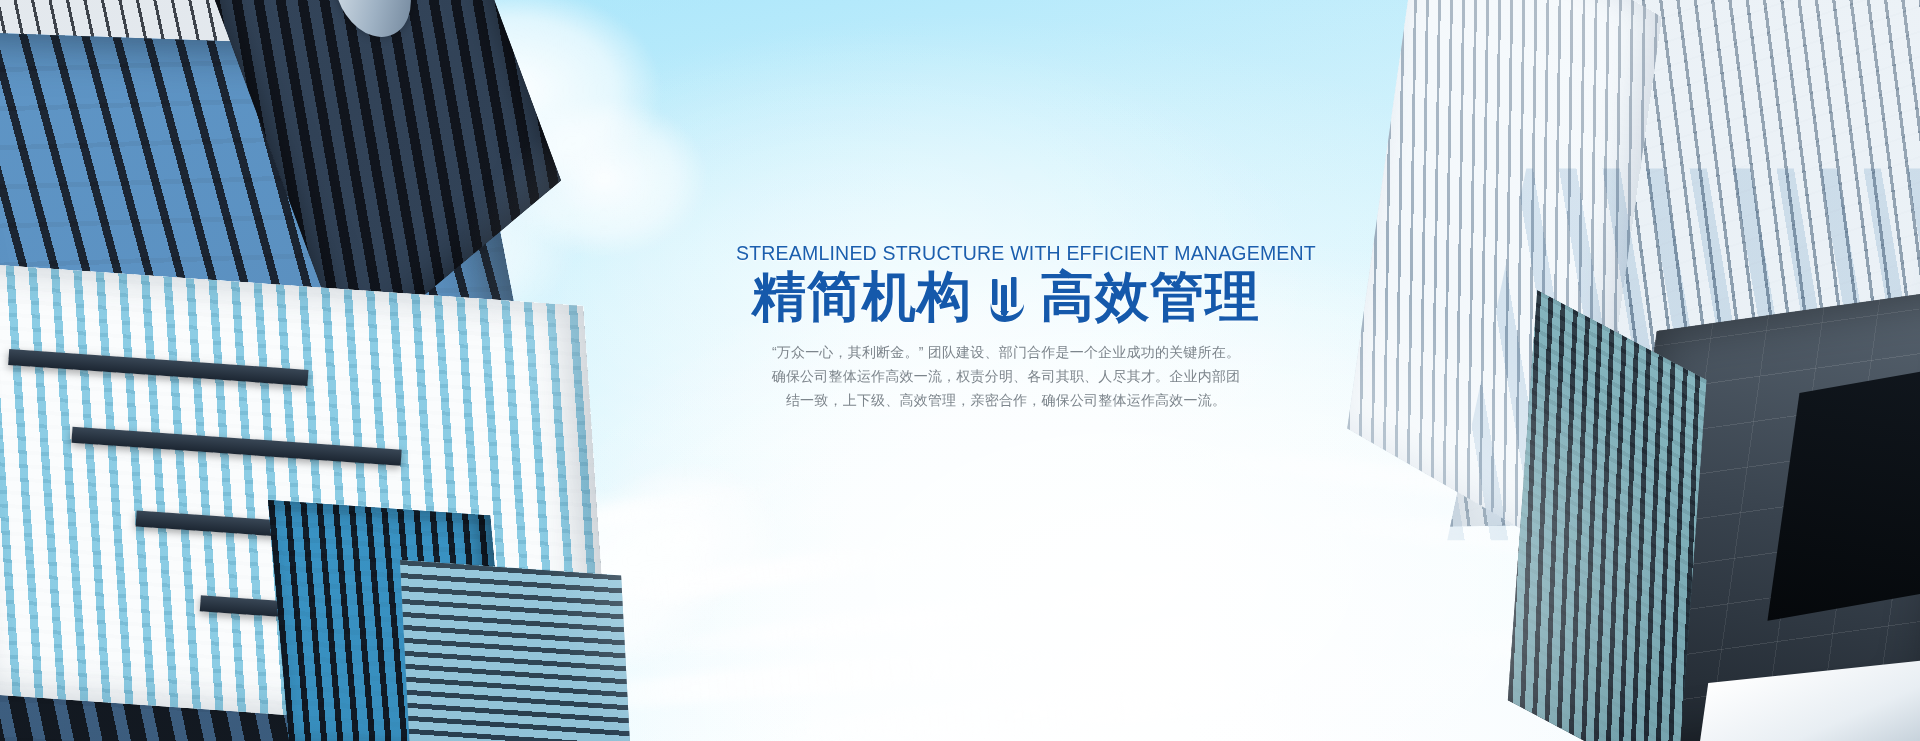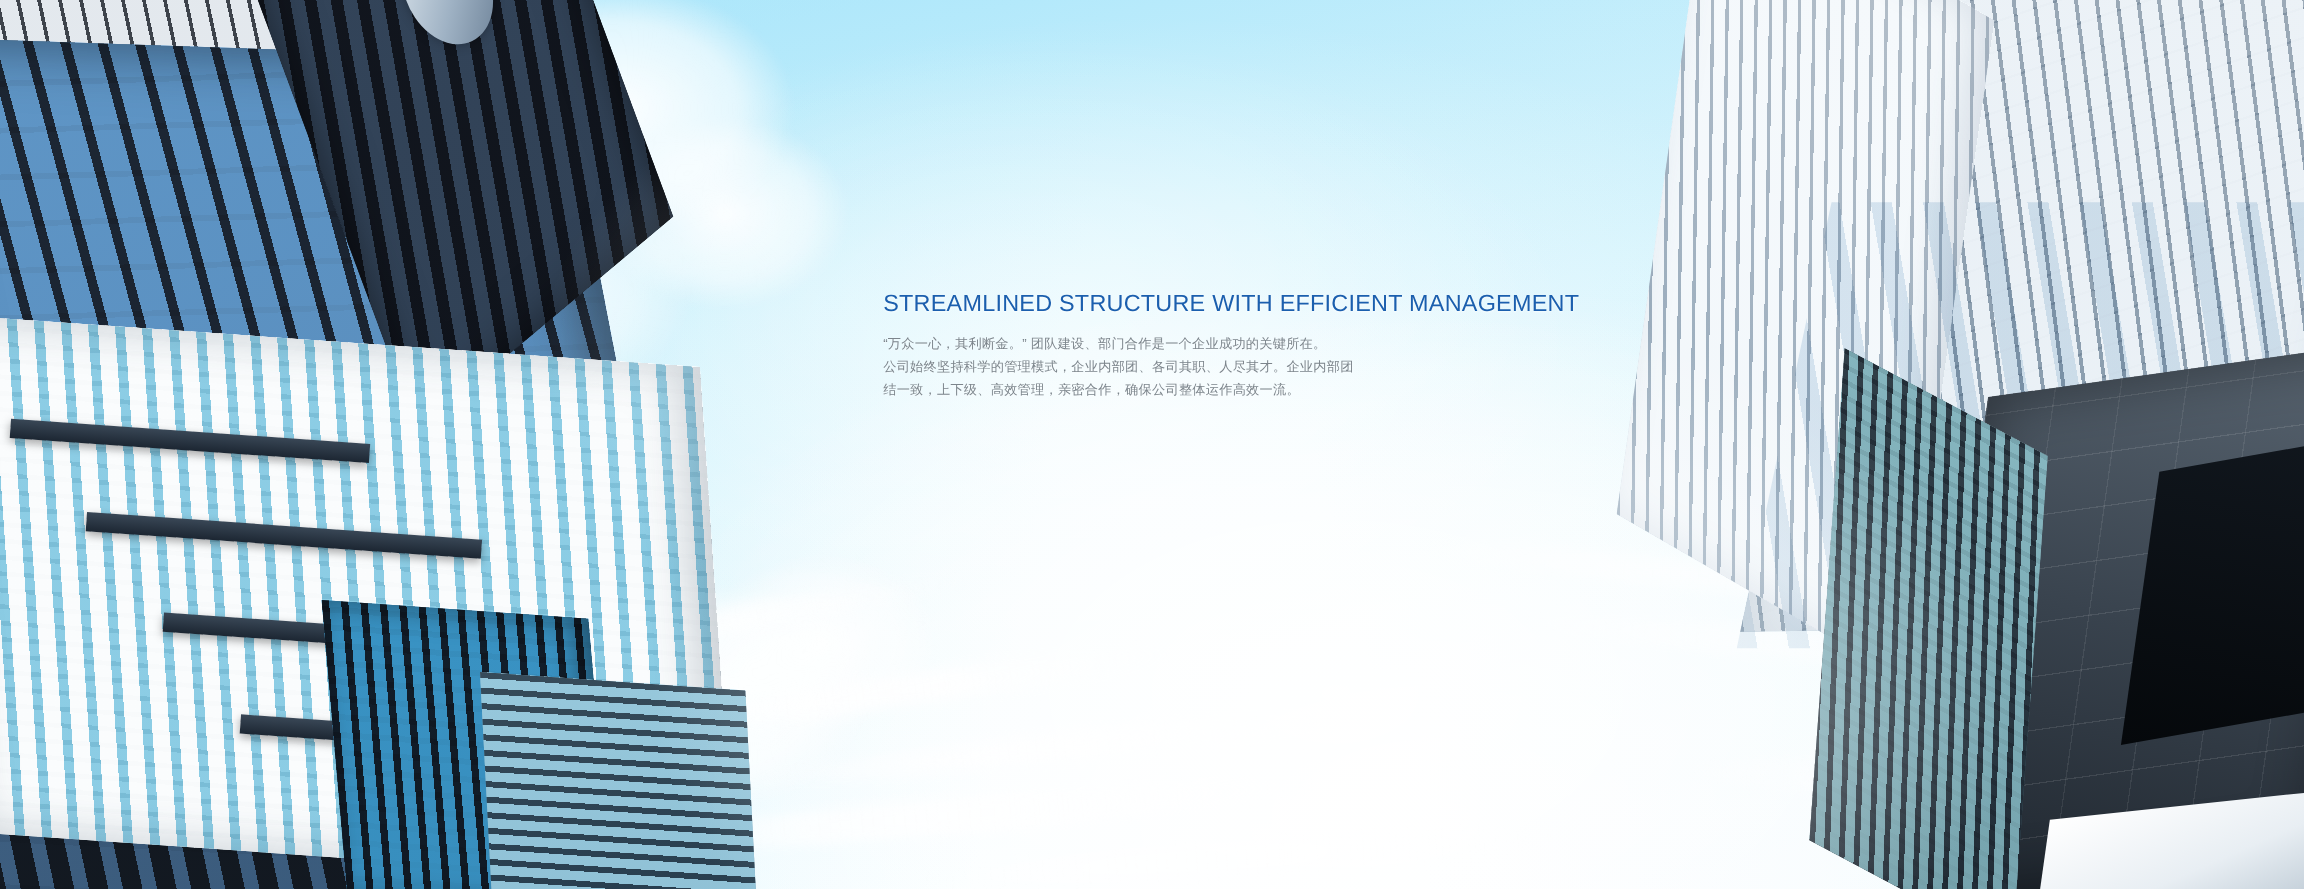--- a/index.html
+++ b/index.html
@@ -289,24 +289,24 @@
   .headline-sep {
     display: inline-block;
     width: 40px;
     height: 46px;
     flex: 0 0 auto;
     position: relative;
     top: 2px;
   }
   .desc {
     margin: 14px 0 0 0;
-    font-size: 11px;
+    font-size: 14px;
     line-height: 1.72;
     color: #7c858c;
-    text-align: left;
+    text-align: center;
     letter-spacing: .2px;
     text-shadow: 0 1px 2px rgba(255,255,255,0.7);
   }
 </style>
 </head>
 <body>
 
 <div id="banner">
 
   <div class="sky-wash"></div>
@@ -368,22 +368,37 @@
     <div class="trd-dark-void"></div>
     <div class="trd-white-sliver"></div>
   </div>
 
   <div class="haze"></div>
 
   <div class="copy">
 
     <div class="eyebrow">STREAMLINED STRUCTURE WITH EFFICIENT MANAGEMENT</div>
 
+    <div class="headline">
+      <span>精简机构</span>
+      <span class="headline-sep">
+        <svg viewBox="0 0 40 46" width="40" height="46" aria-hidden="true">
+          <g fill="#1559ab">
+            <rect x="6" y="2" width="5.5" height="26" rx="1"></rect>
+            <rect x="25" y="0" width="5.5" height="30" rx="1"></rect>
+            <rect x="15" y="8" width="6" height="30" rx="1"></rect>
+            <path d="M5 26 C5 35, 12 39, 20 39 C29 39, 36 34, 38 27 C38 38, 29 45, 19 45 C9 45, 3 38, 5 26 Z"></path>
+            <path d="M14 34 L23 34 L18.5 41 Z"></path>
+          </g>
+        </svg>
+      </span>
+      <span>高效管理</span>
+    </div>
 
     <p class="desc">
       <span>“万众一心，其利断金。” 团队建设、部门合作是一个企业成功的关键所在。</span><br>
-      <span>公司始终坚持科学的管理模式，企业内部团、各司其职、人尽其才。企业内部团</span><br>
+      <span>确保公司整体运作高效一流，权责分明、各司其职、人尽其才。企业内部团</span><br>
       <span>结一致，上下级、高效管理，亲密合作，确保公司整体运作高效一流。</span>
     </p>
 
   </div>
 
 </div>
 
 </body></html>

